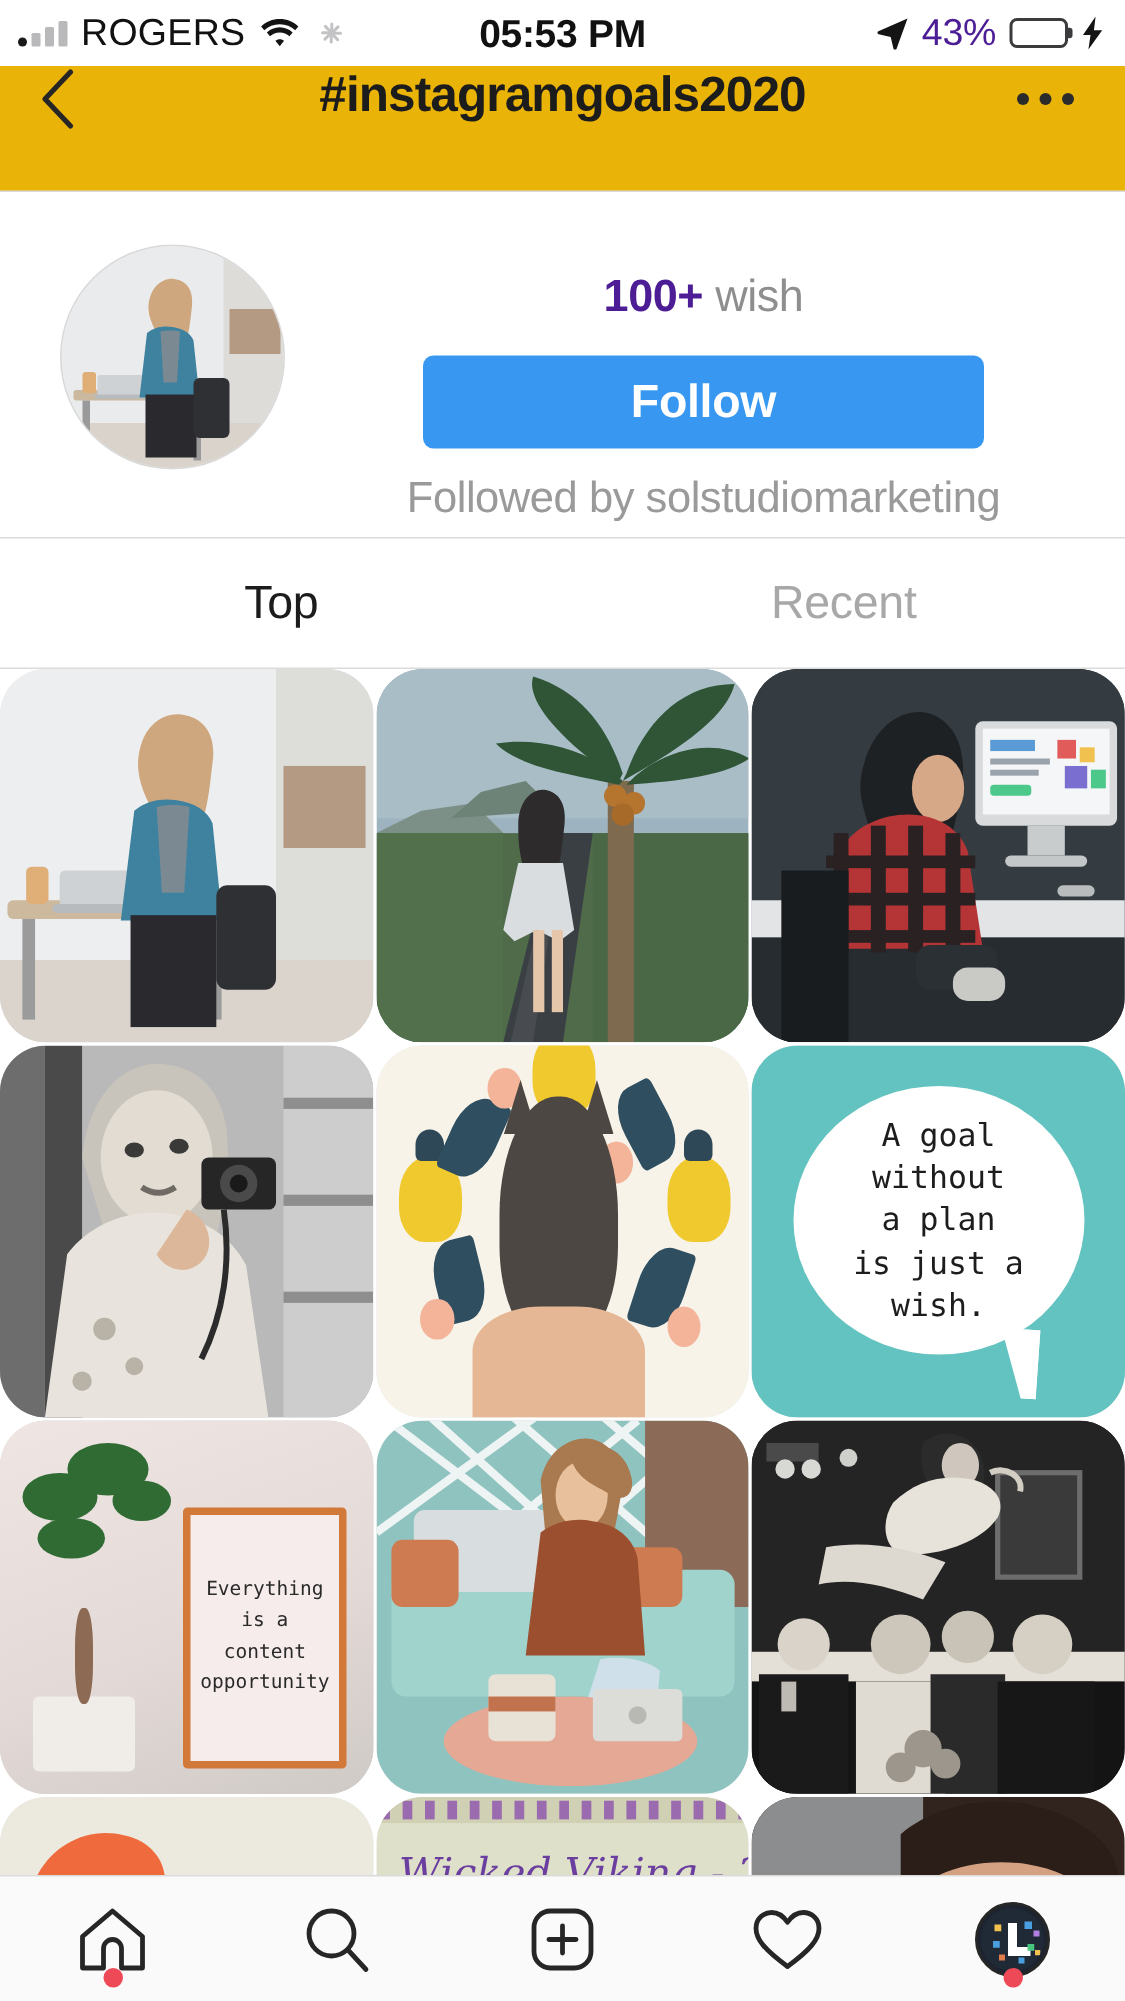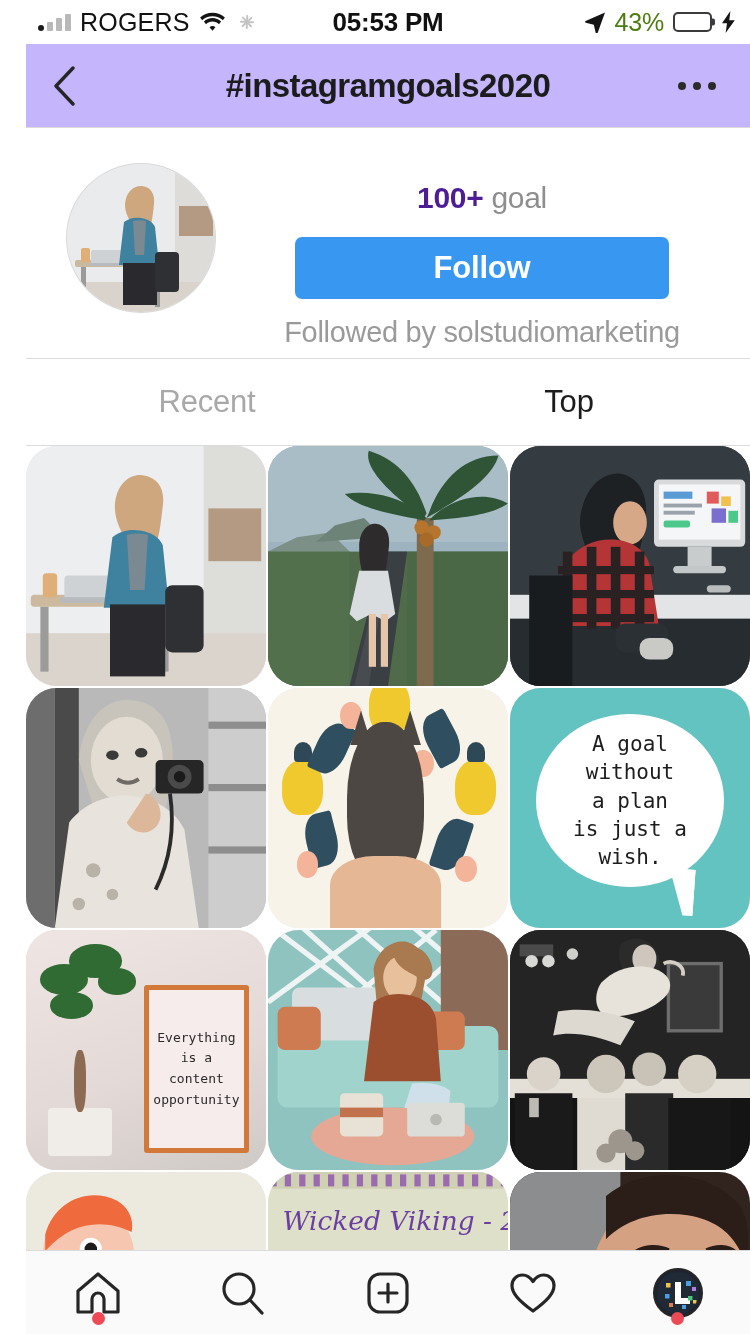--- a/index.html
+++ b/index.html
@@ -3,21 +3,21 @@
 <meta charset="utf-8">
 <style>
   * { margin:0; padding:0; box-sizing:border-box; }
   html,body { width:750px; height:1334px; }
   body {
     font-family:"Liberation Sans", sans-serif;
     background:#ffffff;
     overflow:hidden;
     -webkit-font-smoothing:antialiased;
   }
-  .phone { position:relative; width:750px; height:1334px; background:#fff; display:flex; flex-direction:column;padding-left:26px; }
+  .phone { position:relative; width:750px; height:1334px; background:#fff; display:flex; flex-direction:column; }
 
   
   .statusbar {
     height:44px; flex:0 0 44px; background:#fff;
     display:flex; align-items:center; padding:0 14px 0 12px;
     position:relative;
   }
   .sb-left { display:flex; align-items:center; gap:9px; }
   .signal { display:flex; align-items:flex-end; gap:3px; height:17px; }
   .signal i { display:block; width:6px; border-radius:1px; background:#b9b9bc; }
@@ -32,34 +32,34 @@
   .spinner span {
     position:absolute; left:50%; top:50%; width:2.4px; height:7px;
     background:#7c7c80; border-radius:1.2px; transform-origin:50% 0;
   }
   .sb-center {
     position:absolute; left:0; right:0; text-align:center;
     font-size:26px; font-weight:700; color:#111; letter-spacing:-0.2px;
   }
   .sb-right { margin-left:auto; display:flex; align-items:center; gap:9px; position:relative; z-index:2; }
   .loc-arrow { width:22px; height:22px; }
-  .batt-pct { font-size:25px; color:#4d7c0f; font-weight:400; letter-spacing:-0.2px; }
+  .batt-pct { font-size:25px; color:#4c1d95; font-weight:400; letter-spacing:-0.2px; }
   .battery { width:39px; height:20px; border:2px solid #3b3b3e; border-radius:5px; padding:2px; position:relative; }
   .battery::after {
     content:""; position:absolute; right:-5px; top:50%; transform:translateY(-50%);
     width:3px; height:7px; background:#3b3b3e; border-radius:0 2px 2px 0;
   }
   .battery .fill { height:100%; background:#4CD964; border-radius:2px; }
   .bolt { width:15px; height:22px; }
 
   
   .navbar {
-    height:84px; flex:0 0 84px; background:#c4b5fd;
+    height:84px; flex:0 0 84px; background:#eab308;
     border-bottom:1px solid #dbdbdb;
-    display:flex; align-items:center; padding:0 26px; position:relative;
+    display:flex; padding:0 26px; position:relative;
   }
   .back-btn { width:44px; height:44px; display:flex; align-items:center; justify-content:flex-start; cursor:pointer; }
   .nav-title {
     position:absolute; left:0; right:0; text-align:center;
     font-size:33px; font-weight:700; color:#1c1c1c; letter-spacing:-0.6px;
     pointer-events:none;
   }
   .more-btn {
     margin-left:auto; width:54px; height:44px;
     display:flex; align-items:center; justify-content:center; gap:7px; cursor:pointer; z-index:2;
@@ -237,30 +237,30 @@
           <path d="M57 58c5-4 11-5 17-4 7 1 12 4 14 9l4 38H52l5-43z" fill="#3f82a0"></path>
           <path d="M66 57c4-1 9-1 13 0l-2 34h-9l-2-34z" fill="#7b8a92"></path>
           <rect x="56" y="99" width="34" height="42" fill="#2a2a2e"></rect>
           <rect x="88" y="88" width="24" height="40" rx="4" fill="#2f3033"></rect>
         </svg>
       </div>
     </div>
     <div class="info-right">
       <div class="posts-line">
         <b>100+</b>
-        <span>goal</span>
+        <span>wish</span>
       </div>
       <button class="follow-btn">Follow</button>
       <div class="followed-by">Followed by solstudiomarketing</div>
     </div>
   </div>
 
   <div class="tabs">
+    <div class="tab active">Top</div>
     <div class="tab inactive">Recent</div>
-    <div class="tab active">Top</div>
   </div>
 
   <div class="grid-scroll">
     <div class="grid" id="grid">
         <div class="tile" aria-label="woman in denim jacket at white desk with macbook">
           <div class="art"><svg viewBox="0 0 100 100" preserveAspectRatio="xMidYMid slice">
       <rect width="100" height="100" fill="#eceeef"></rect>
               <rect x="74" y="0" width="26" height="100" fill="#ddddd9"></rect>
       <rect x="76" y="26" width="22" height="22" fill="#b49a82"></rect>
               <rect x="0" y="78" width="100" height="22" fill="#dad4cc"></rect>

